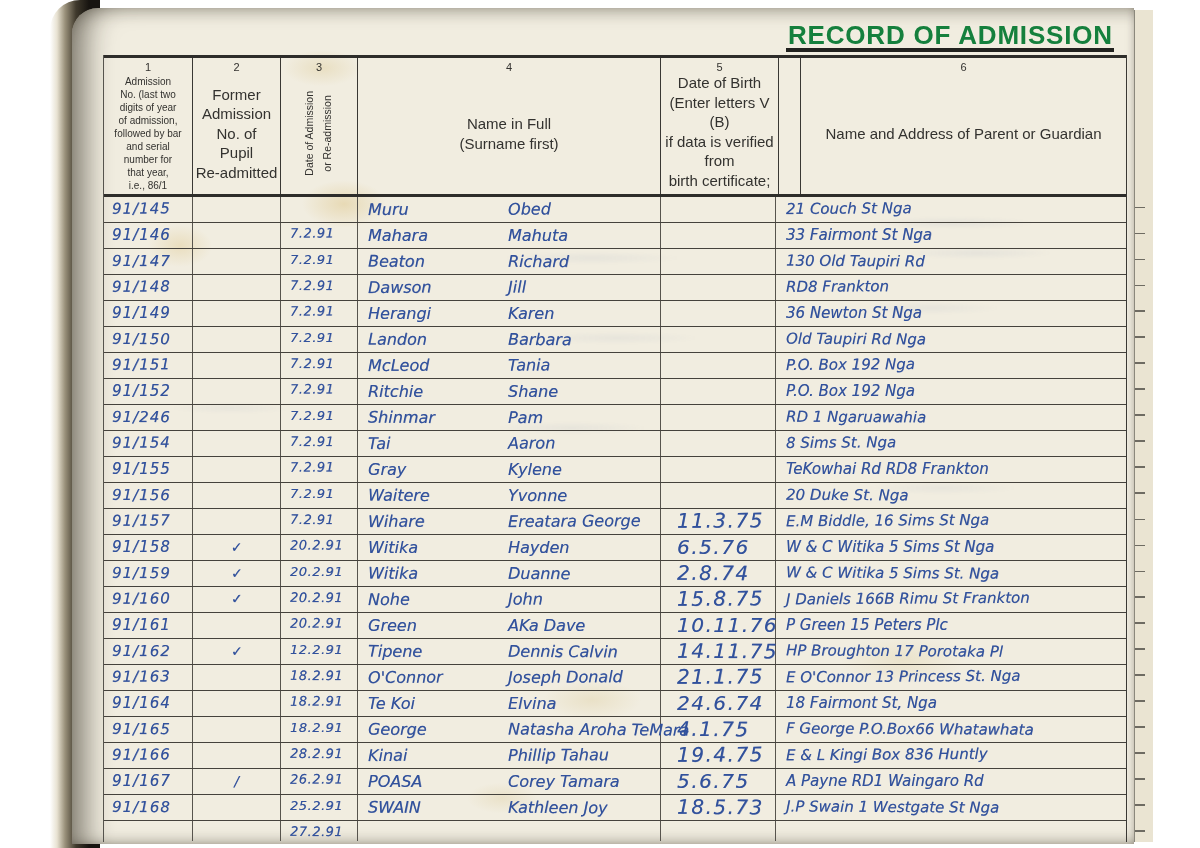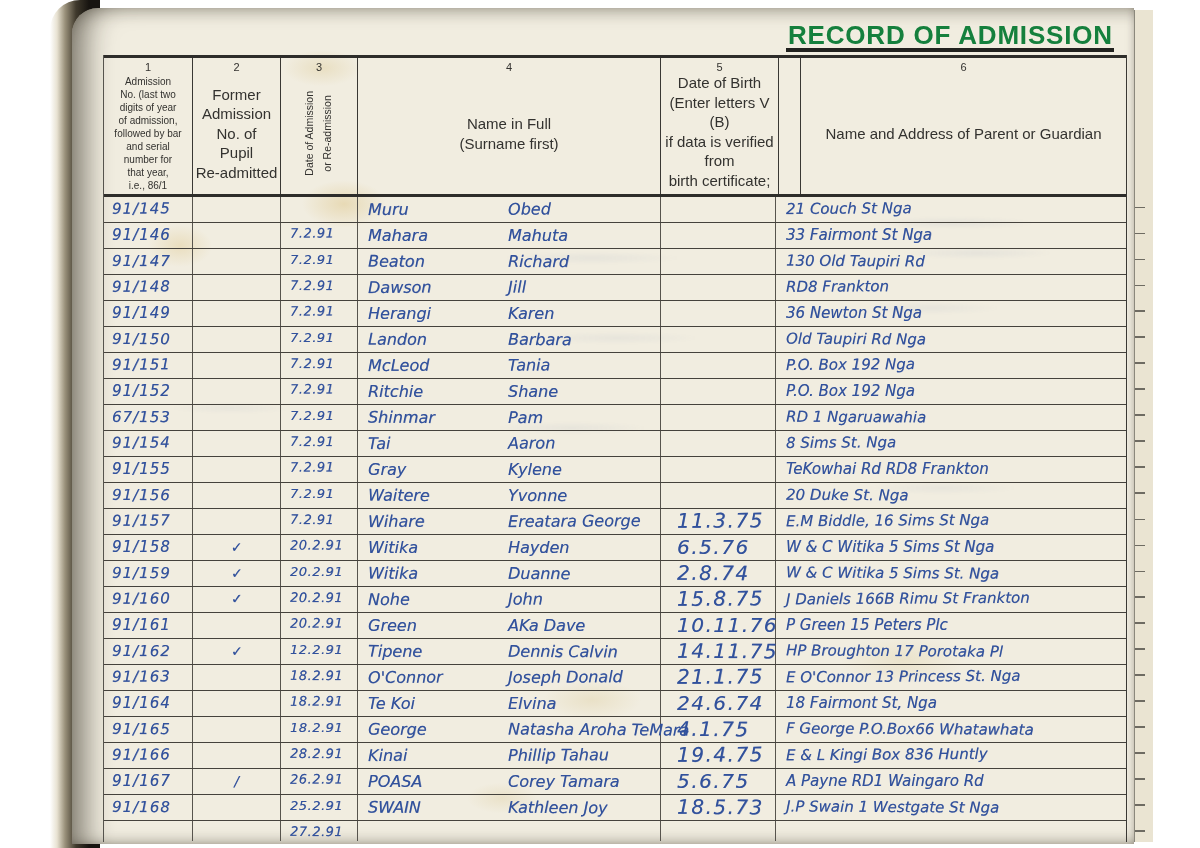--- a/index.html
+++ b/index.html
@@ -215,21 +215,21 @@
   </div>
           <div class="row">
     <div class="cell c1"><span class="hw">91/152</span></div>
     <div class="cell c2"><span class="hw"></span></div>
     <div class="cell c3"><span class="hw">7.2.91</span></div>
     <div class="cell c4"><span class="hw surname">Ritchie</span><span class="hw">Shane</span></div>
     <div class="cell c5"><span class="hw"></span></div>
     <div class="cell c6"><span class="hw">P.O. Box 192 Nga</span></div>
   </div>
           <div class="row">
-    <div class="cell c1"><span class="hw">67/153</span></div>
+    <div class="cell c1"><span class="hw">91/246</span></div>
     <div class="cell c2"><span class="hw"></span></div>
     <div class="cell c3"><span class="hw">7.2.91</span></div>
     <div class="cell c4"><span class="hw surname">Shinmar</span><span class="hw">Pam</span></div>
     <div class="cell c5"><span class="hw"></span></div>
     <div class="cell c6"><span class="hw">RD 1 Ngaruawahia</span></div>
   </div>
           <div class="row">
     <div class="cell c1"><span class="hw">91/154</span></div>
     <div class="cell c2"><span class="hw"></span></div>
     <div class="cell c3"><span class="hw">7.2.91</span></div>

